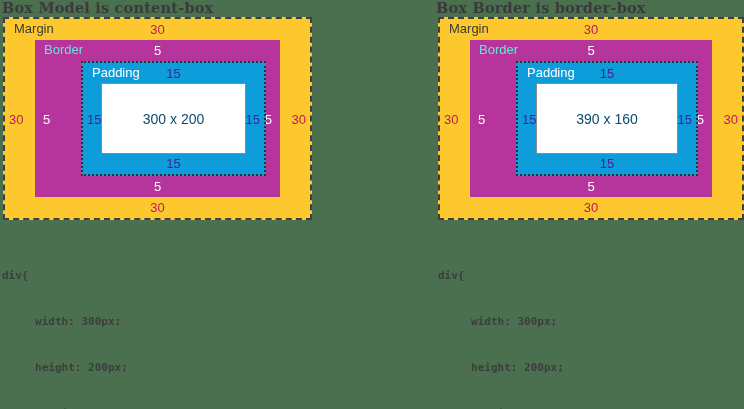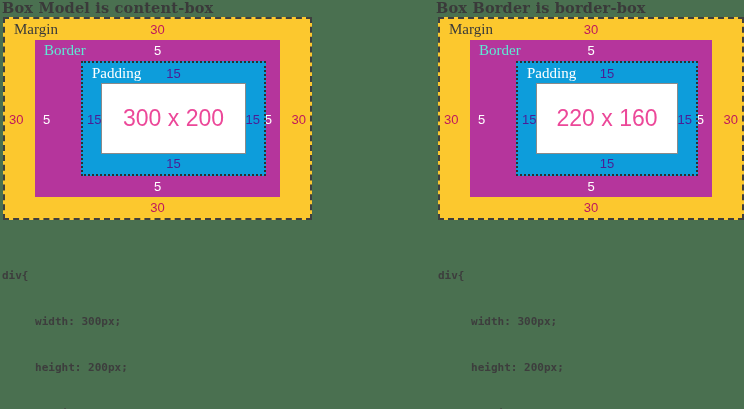--- a/index.html
+++ b/index.html
@@ -88,32 +88,32 @@
     border: 1px solid #8a8a8a;
     box-sizing: border-box;
     width: 100%;
     height: 100%;
     display: flex;
     align-items: center;
     justify-content: center;
   }
   .content-size {
     font-family: "Liberation Sans", sans-serif;
-    font-size: 23px;
-    color: #ec4899;
+    font-size: 14px;
+    color: #0c4a6e;
     white-space: nowrap;
   }
 
   
   .layer-name {
     position: absolute;
     top: 3px;
     left: 9px;
-    font-family: Liberation Serif, serif;
-    font-size: 15px;
+    font-family: Liberation Sans, sans-serif;
+    font-size: 13px;
     line-height: 1;
     white-space: nowrap;
   }
   .layer-margin  > .layer-name { color: #3a3a3a; }
   .layer-border  > .layer-name { color: #5eead4; }
   .layer-padding > .layer-name { color: #ffffff; }
 
   
   .edge {
     position: absolute;
@@ -226,21 +226,21 @@
           <span class="edge edge-left">5</span>
 
           <div class="layer layer-padding">
             <span class="layer-name">Padding</span>
             <span class="edge edge-top">15</span>
             <span class="edge edge-right">15</span>
             <span class="edge edge-bottom">15</span>
             <span class="edge edge-left">15</span>
 
             <div class="layer-content">
-              <span class="content-size">220 x 160</span>
+              <span class="content-size">390 x 160</span>
             </div>
           </div>
         </div>
       </div>
     </div>
 
     <div class="code-block">
       <div class="code-line">div{</div>
       <div class="code-line">     width: 300px;</div>
       <div class="code-line">     height: 200px;</div>

